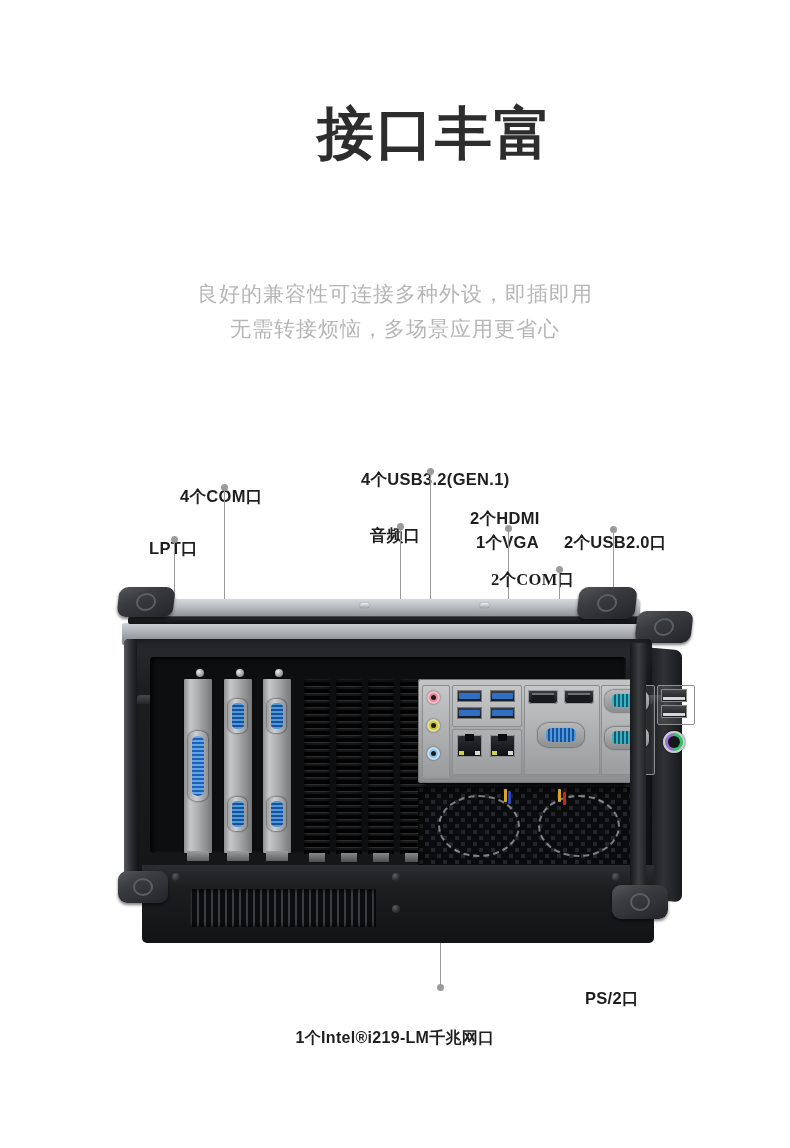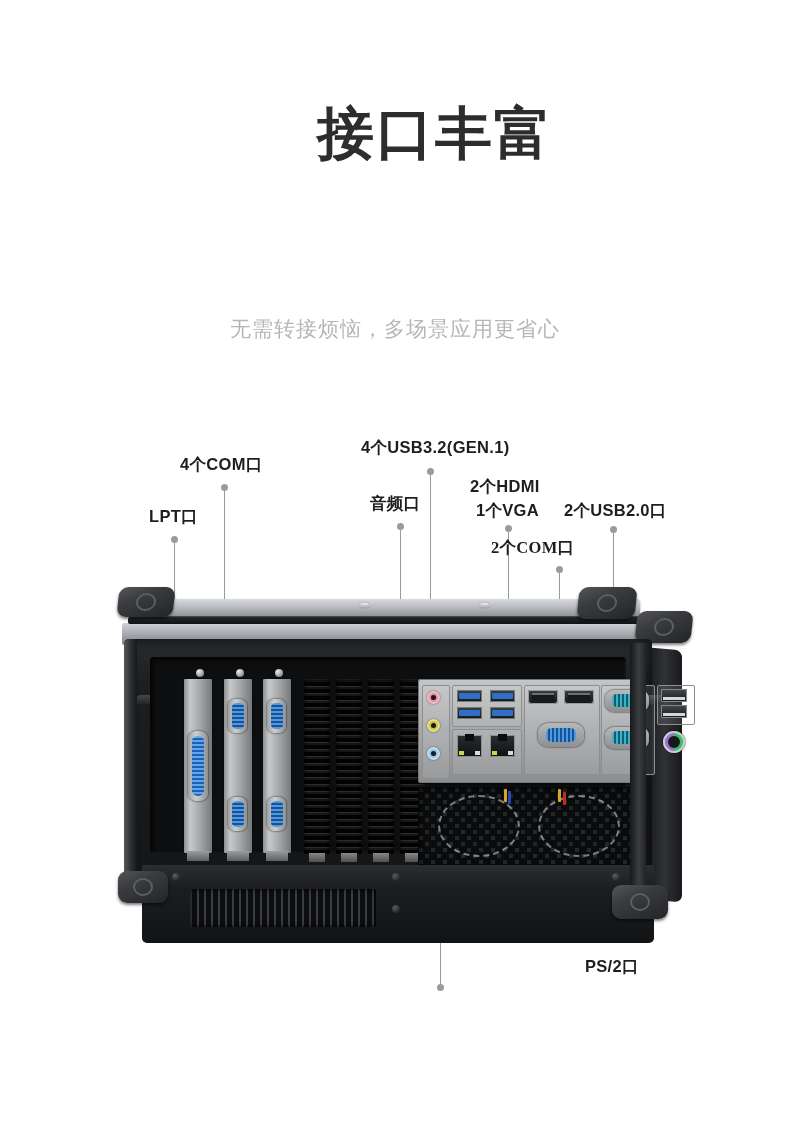--- a/index.html
+++ b/index.html
@@ -11,21 +11,21 @@
   .page{position:relative;width:790px;height:1148px;background:#fff;}
 
   
   .head{position:absolute;left:0;width:790px;text-align:center;}
   .title1{top:100px;font-size:57px;line-height:66px;font-weight:bold;color:#2d2d2d;letter-spacing:2px;padding-left:40px;}
   .title2{top:178px;font-size:57px;line-height:66px;font-weight:bold;color:#2d2d2d;letter-spacing:2px;}
   .sub1{top:279px;font-size:21px;line-height:30px;color:#b6b6b6;letter-spacing:1px;}
   .sub2{top:314px;font-size:21px;line-height:30px;color:#b6b6b6;letter-spacing:1px;text-align:center;}
 
   
-  .callout{position:absolute;font-size:16.5px;font-weight:bold;color:#1e1e1e;white-space:nowrap;letter-spacing:.3px;}
+  .callout{position:absolute;font-size:16.5px;font-weight:bold;color:#1e1e1e;white-space:nowrap;letter-spacing:.3px;margin-top:32px;}
   .callout.c2{font-size:16px;}
   .leader{position:absolute;width:1px;background:#9a9a9a;}
   .dot{position:absolute;width:7px;height:7px;border-radius:50%;background:#9b9b9b;}
 
   
   .device{position:absolute;left:112px;top:583px;width:562px;height:360px;}
 
   
   .railtop{position:absolute;left:18px;top:16px;width:510px;height:28px;
     background:linear-gradient(180deg,#d8dade 0%,#b9bcc1 28%,#8e9196 62%,#6d7075 100%);
@@ -156,20 +156,21 @@
     background:linear-gradient(90deg,#56585c,#2c2e31 55%,#17181a);border-radius:5px 0 0 5px;}
   .edgeR{position:absolute;left:518px;top:60px;width:16px;height:250px;
     background:linear-gradient(90deg,#17181a,#3b3d40 55%,#202224);}
 </style>
 </head>
 <body>
 
 <div class="page">
 
   <div class="head title1">接口丰富</div>
+  <div class="head sub1">良好的兼容性可连接多种外设，即插即用</div>
   <div class="head sub2">无需转接烦恼，多场景应用更省心</div>
 
   <div class="callout" style="left:149px;top:506px;">LPT口</div>
   <div class="dot" style="left:171px;top:536px;"></div>
   <div class="leader" style="left:174px;top:543px;height:160px;"></div>
 
   <div class="callout" style="left:180px;top:454px;">4个COM口</div>
   <div class="dot" style="left:221px;top:484px;"></div>
   <div class="leader" style="left:224px;top:491px;height:214px;"></div>
 
@@ -191,20 +192,21 @@
   <div class="leader" style="left:613px;top:533px;height:155px;"></div>
 
   <div class="callout" style="left:491px;top:537px;font-family:Liberation Serif, serif;">2个COM口</div>
   <div class="dot" style="left:556px;top:566px;"></div>
   <div class="leader" style="left:559px;top:573px;height:123px;"></div>
 
   <div class="callout" style="left:585px;top:956px;">PS/2口</div>
   <div class="dot" style="left:608px;top:936px;"></div>
   <div class="leader" style="left:611px;top:700px;height:238px;"></div>
 
+  <div class="callout c2" style="left:0;width:790px;text-align:center;top:996px;">1个Intel®i219-LM千兆网口</div>
   <div class="dot" style="left:437px;top:984px;"></div>
   <div class="leader" style="left:440px;top:700px;height:286px;"></div>
 
   <div class="device">
 
     <div class="railtop">
       <div class="railscrew" style="left:230px;"></div>
       <div class="railscrew" style="left:350px;"></div>
     </div>
     <div class="rail2"></div>

